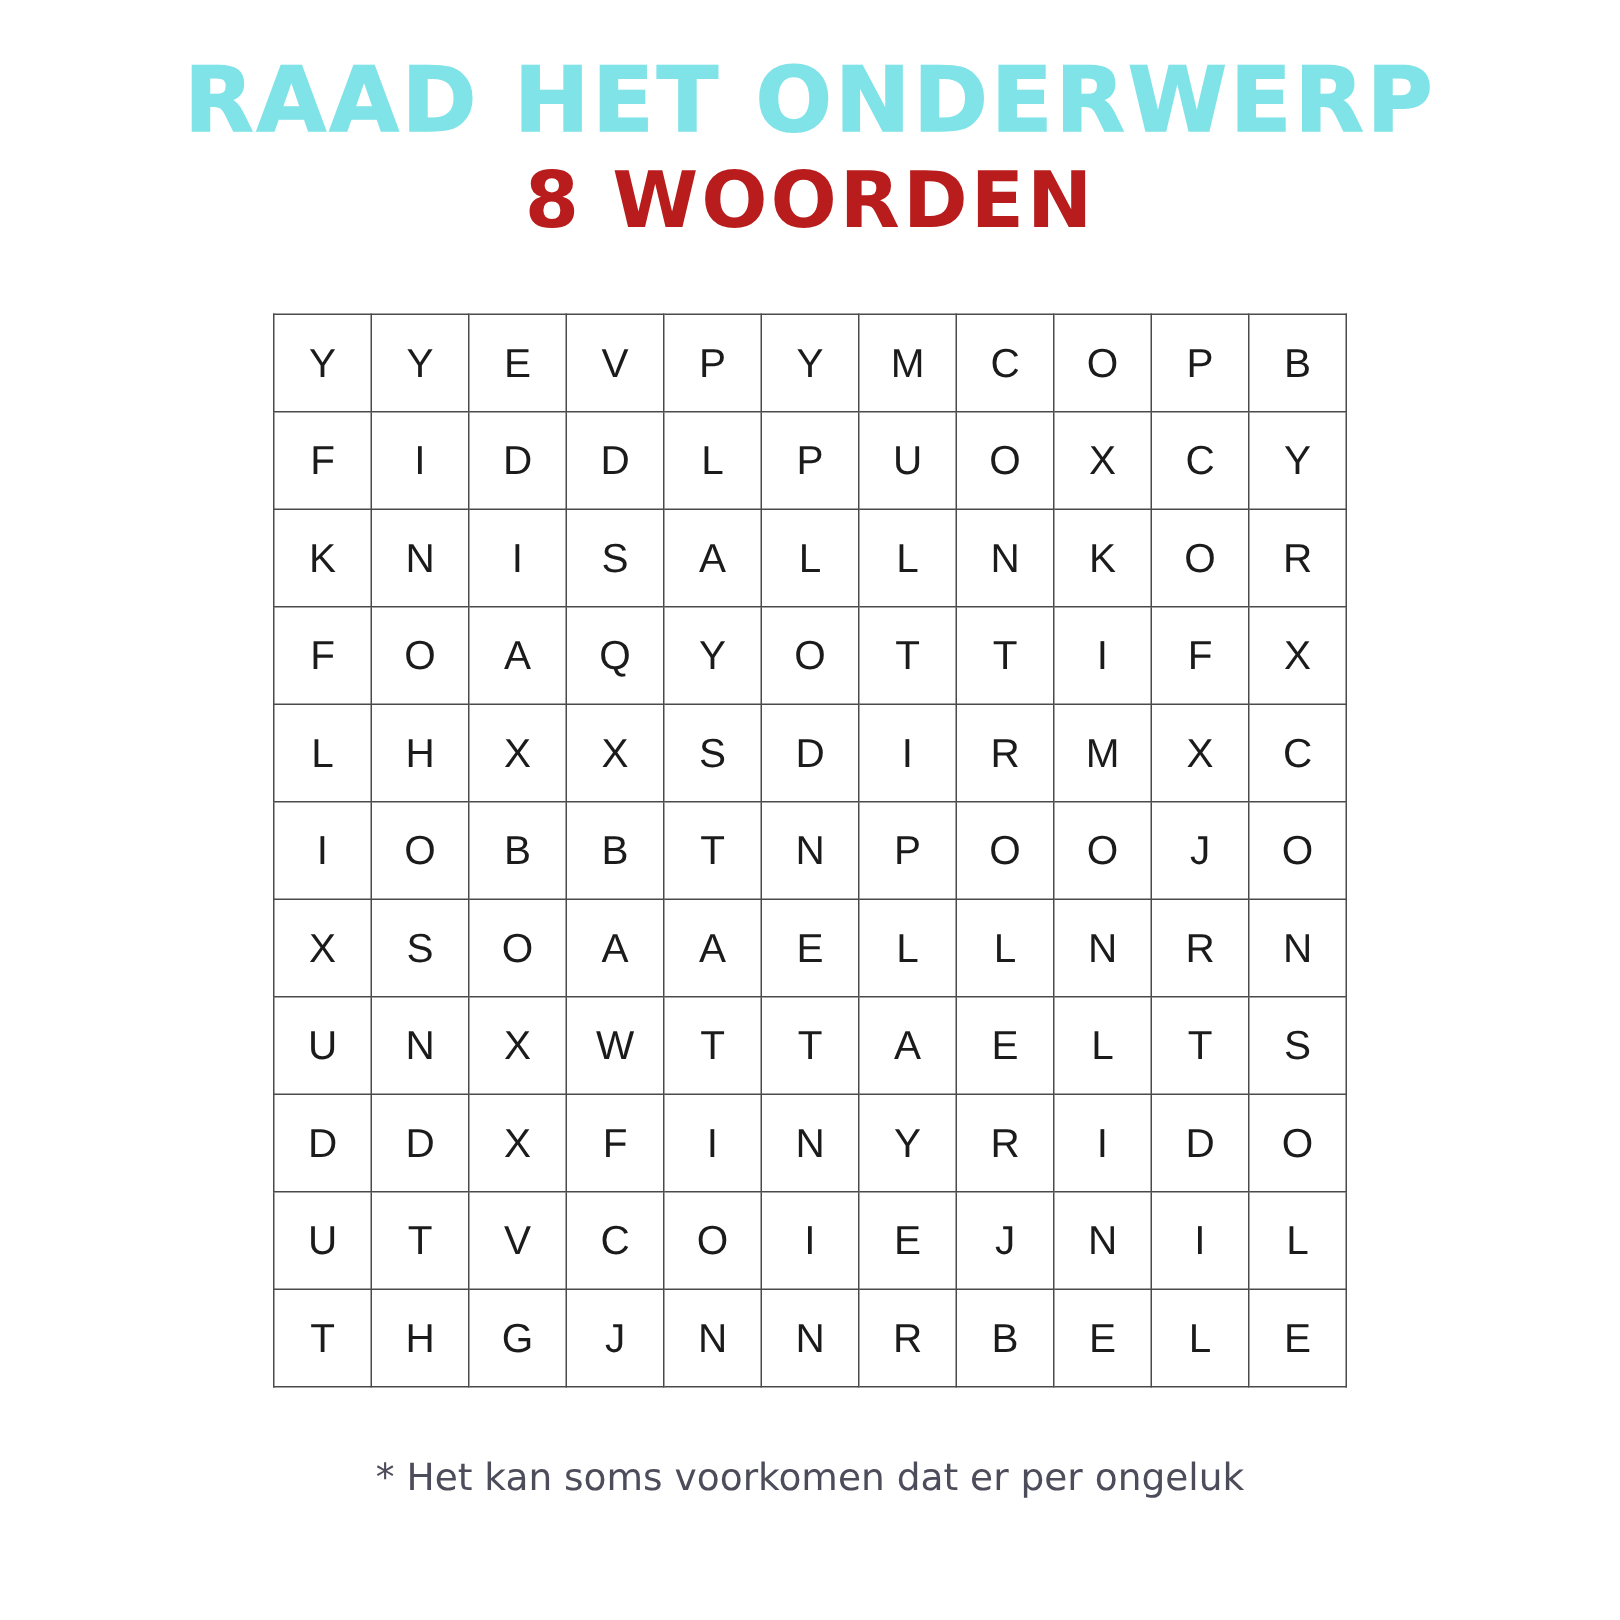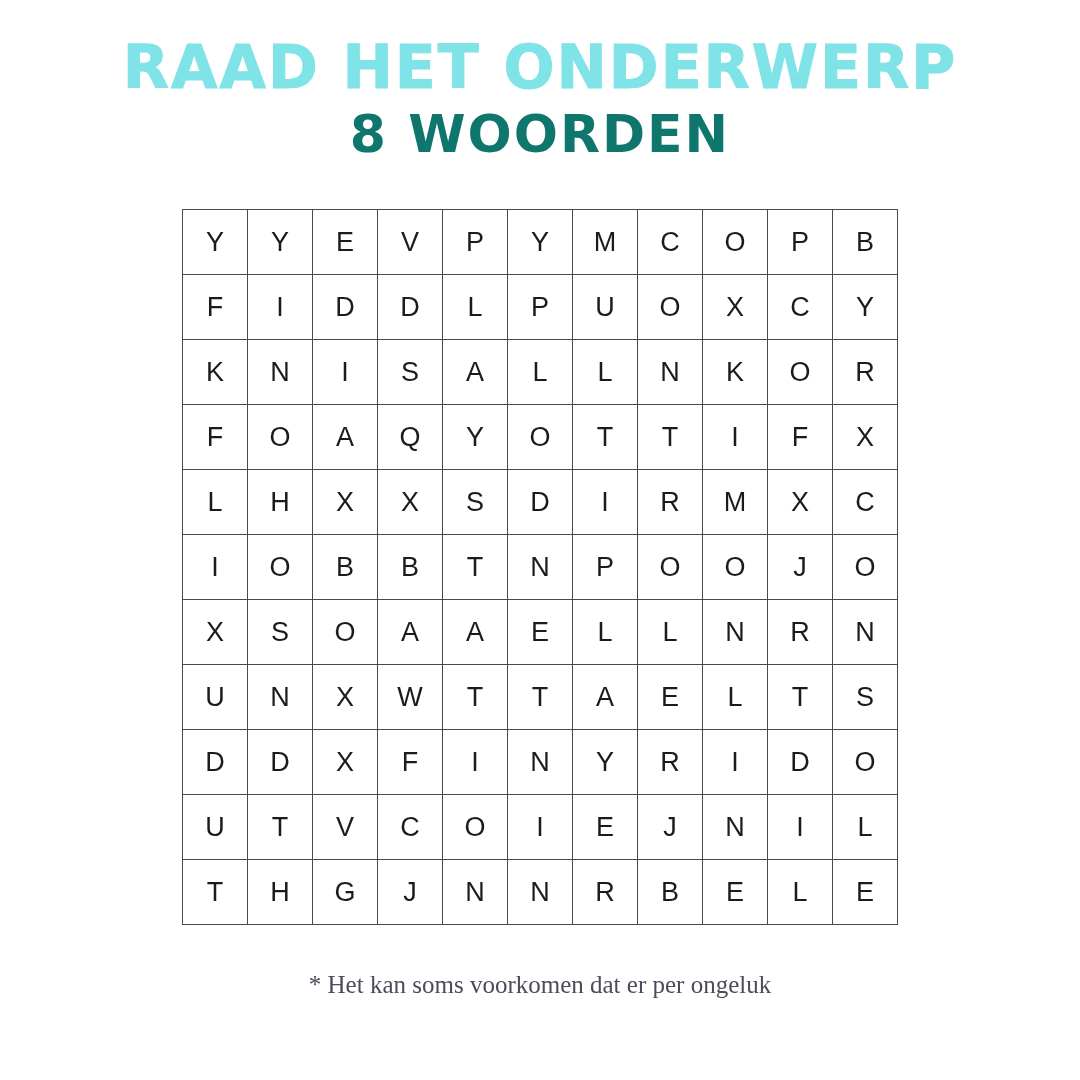--- a/index.html
+++ b/index.html
@@ -33,21 +33,21 @@
     line-height: 1.1;
     text-transform: uppercase;
     -webkit-text-stroke: 1px #7fe3e8;
   }
   .title-sub {
     margin-top: 6px;
     font-family: "DejaVu Sans", sans-serif;
     font-size: 52px;
     font-weight: bold;
     letter-spacing: 2px;
-    color: #0f766e;
+    color: #b91c1c;
     text-align: center;
     line-height: 1.1;
     text-transform: uppercase;
   }
   .grid-wrap {
     margin-top: 46px;
   }
   table.puzzle-grid {
     border-collapse: collapse;
     table-layout: fixed;
@@ -67,21 +67,20 @@
   .footnote {
     margin-top: 42px;
     text-align: center;
     font-family: "DejaVu Sans", sans-serif;
     font-size: 25px;
     color: #4c4c5a;
     line-height: 1.45;
   }
   .footnote div {
     white-space: nowrap;
-    font-family: Liberation Serif, serif;
   }
 </style>
 </head>
 <body>
 
 <div class="page">
 
   <div class="title-main">RAAD HET ONDERWERP</div>
   <div class="title-sub">8 WOORDEN</div>
 

